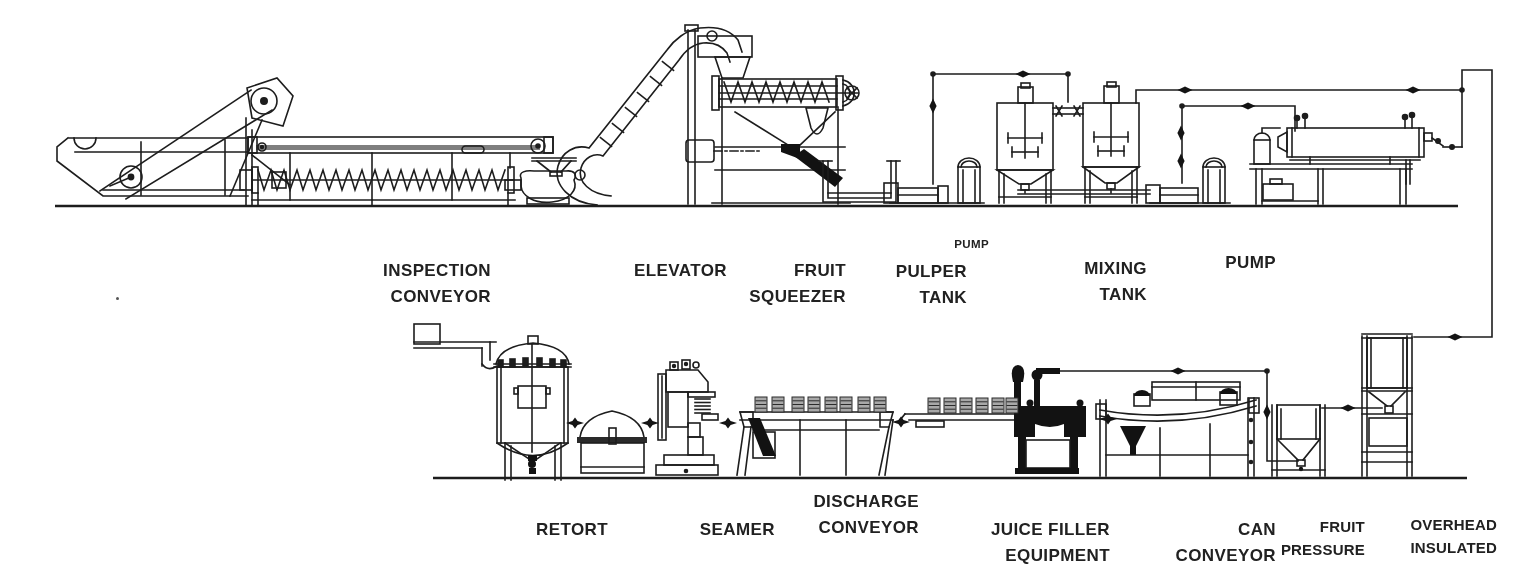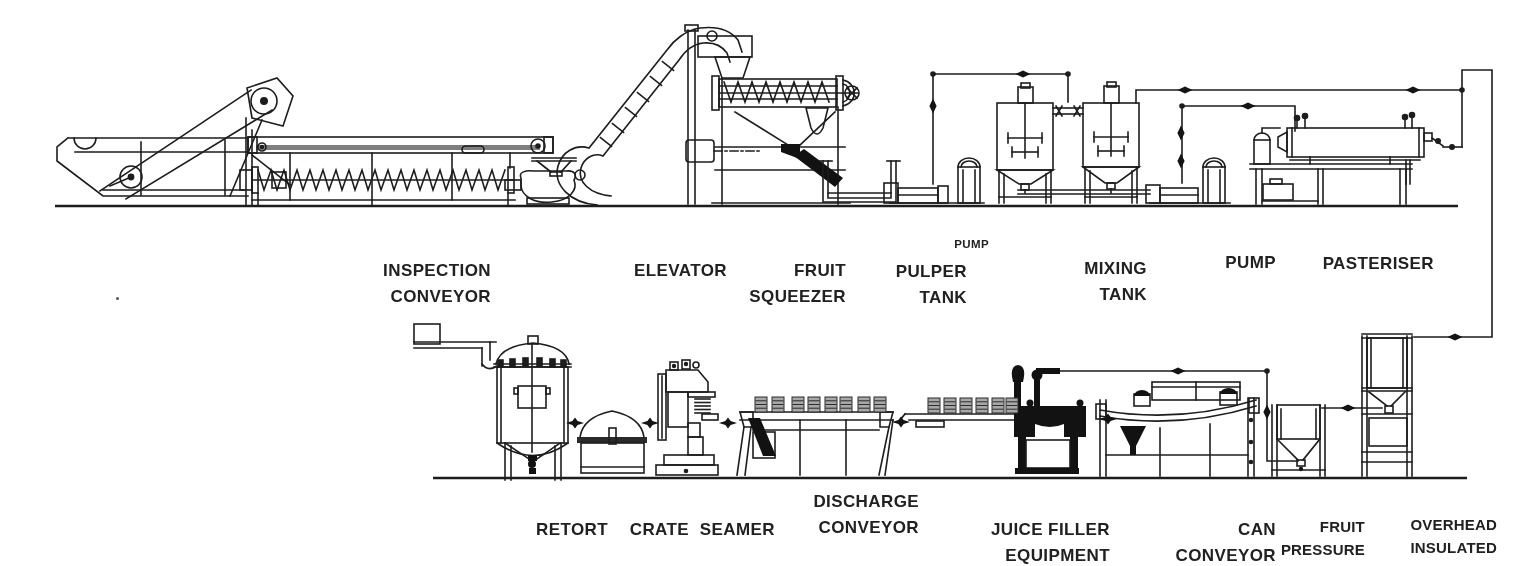--- a/index.html
+++ b/index.html
@@ -488,24 +488,22 @@
 CONVEYOR</div>
 <div class="lbl" style="left:567px;top:227px;width:160px">ELEVATOR</div>
 <div class="lbl" style="left:686px;top:227px;width:160px">FRUIT
 SQUEEZER</div>
 <div class="lbl" style="left:807px;top:228px;width:160px">PULPER
 TANK</div>
 <div class="lbl tiny" style="left:909px;top:207px;width:80px">PUMP</div>
 <div class="lbl" style="left:987px;top:225px;width:160px">MIXING
 TANK</div>
 <div class="lbl" style="left:1116px;top:219px;width:160px">PUMP</div>
-<div class="lbl" style="left:1274px;top:220px;width:160px">PASTERISER</div>
 
 <div class="lbl" style="left:448px;top:486px;width:160px">RETORT</div>
-<div class="lbl" style="left:529px;top:486px;width:160px">CRATE</div>
 <div class="lbl" style="left:615px;top:486px;width:160px">SEAMER</div>
 <div class="lbl" style="left:719px;top:458px;width:200px">DISCHARGE
 CONVEYOR</div>
 <div class="lbl" style="left:910px;top:486px;width:200px">JUICE FILLER
 EQUIPMENT</div>
 <div class="lbl" style="left:1076px;top:486px;width:200px">CAN
 CONVEYOR</div>
 <div class="lbl small3" style="left:1235px;top:484px;width:130px">FRUIT
 PRESSURE
 TANK</div>

